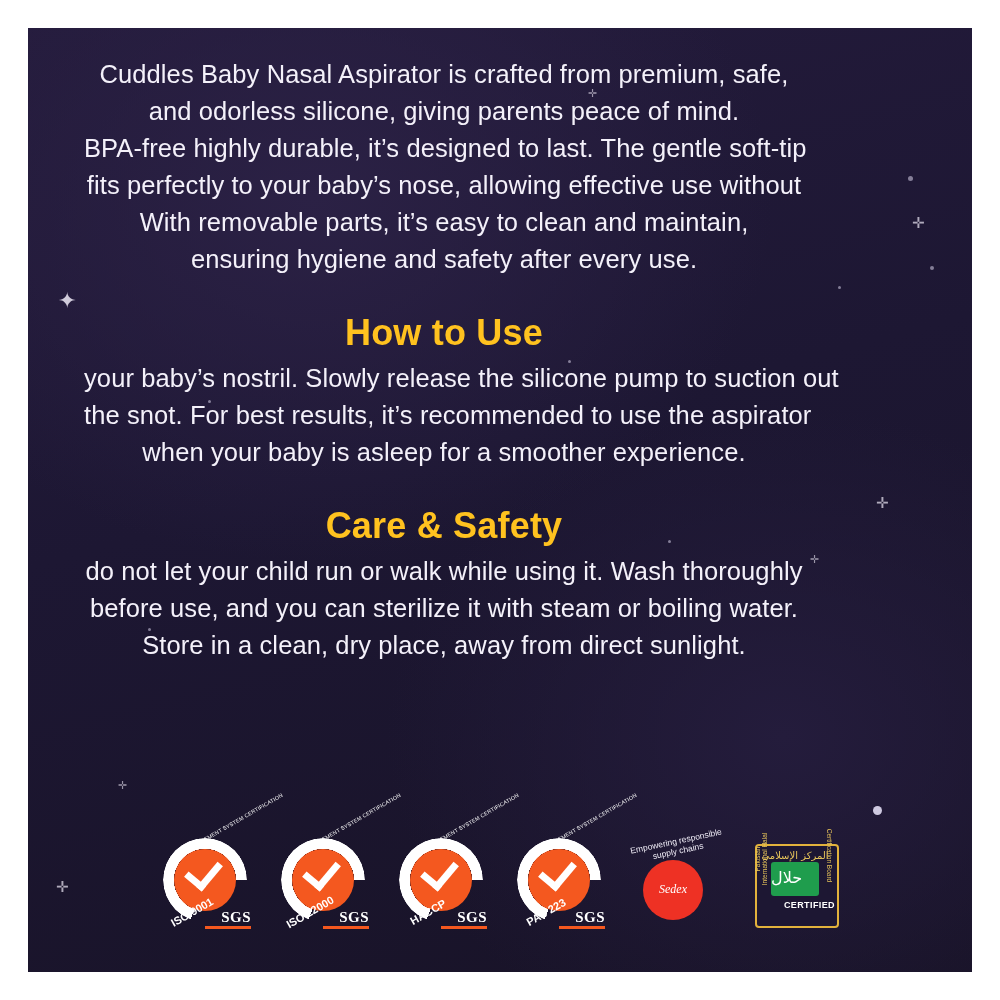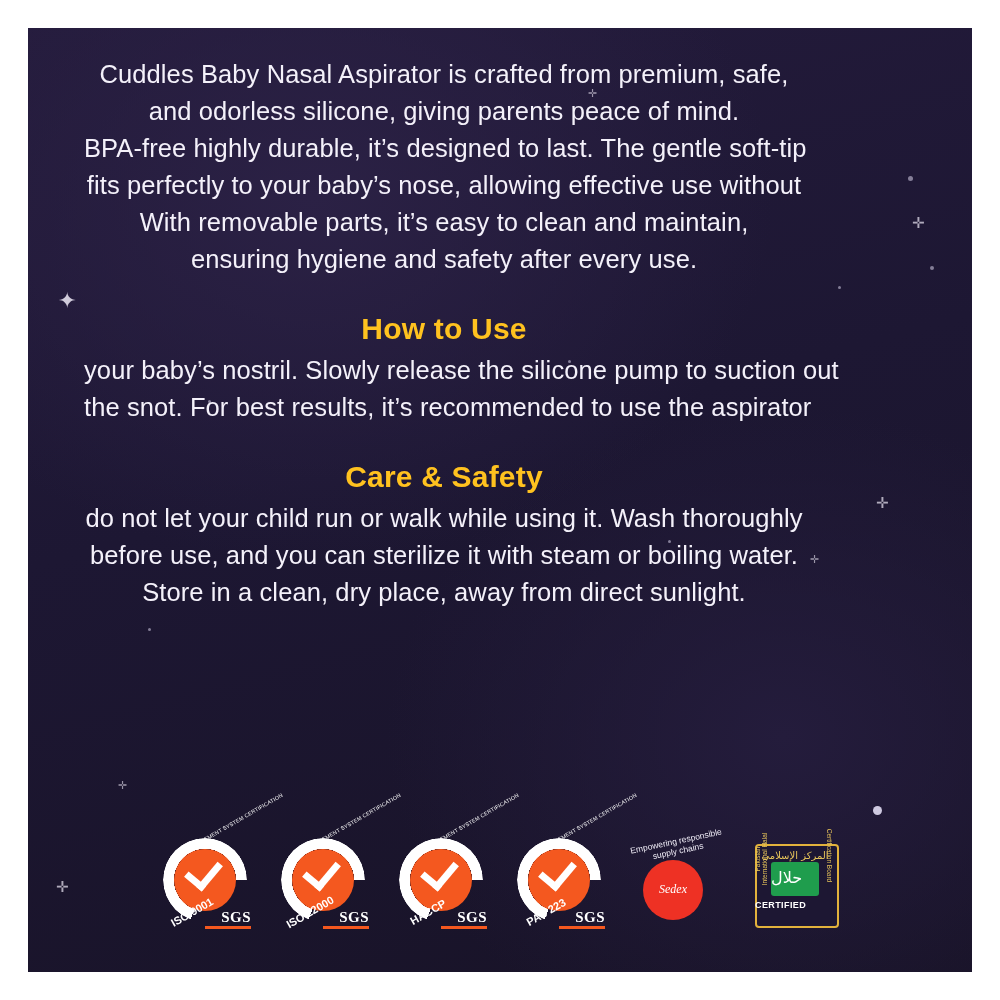--- a/index.html
+++ b/index.html
@@ -64,21 +64,21 @@
     font-size: 25.5px;
     line-height: 37px;
     letter-spacing: .1px;
     margin: 0;
     text-align: center;
     font-family: "Liberation Sans", sans-serif;
   }
   .para .ln { display: block; white-space: nowrap; }
   .section-head {
     color: #ffc21f;
-    font-size: 30px;
+    font-size: 36px;
     font-weight: bold;
     margin: 34px 0 6px 0;
     letter-spacing: .2px;
   }
 
   
   #badges {
     position: absolute;
     left: 0;
     bottom: 42px;
@@ -227,21 +227,21 @@
     text-align: left;
     color: #ffffff;
     font-size: 16px;
     font-family: "DejaVu Sans", sans-serif;
   }
   .halal .certified {
     position: absolute;
     left: 8px;
     top: 66px;
     width: 80px;
-    text-align: left;
+    text-align: right;
     color: #ffffff;
     font-size: 9px;
     font-weight: bold;
     letter-spacing: .4px;
     font-family: "Liberation Sans", sans-serif;
   }
   .halal .side-left, .halal .side-right {
     position: absolute;
     top: 18px;
     color: #e7c45a;
@@ -282,20 +282,21 @@
         <span class="ln">BPA-free highly durable, it’s designed to last. The gentle soft-tip</span>
         <span class="ln">fits perfectly to your baby’s nose, allowing effective use without</span>
         <span class="ln">With removable parts, it’s easy to clean and maintain,</span>
         <span class="ln">ensuring hygiene and safety after every use.</span>
       </p>
 
       <div class="section-head">How to Use</div>
       <p class="para">
         <span class="ln">your baby’s nostril. Slowly release the silicone pump to suction out</span>
         <span class="ln">the snot. For best results, it’s recommended to use the aspirator</span>
+        <span class="ln">when your baby is asleep for a smoother experience.</span>
       </p>
 
       <div class="section-head">Care &amp; Safety</div>
       <p class="para">
         <span class="ln">do not let your child run or walk while using it. Wash thoroughly</span>
         <span class="ln">before use, and you can sterilize it with steam or boiling water.</span>
         <span class="ln">Store in a clean, dry place, away from direct sunlight.</span>
       </p>
     </div>
 

